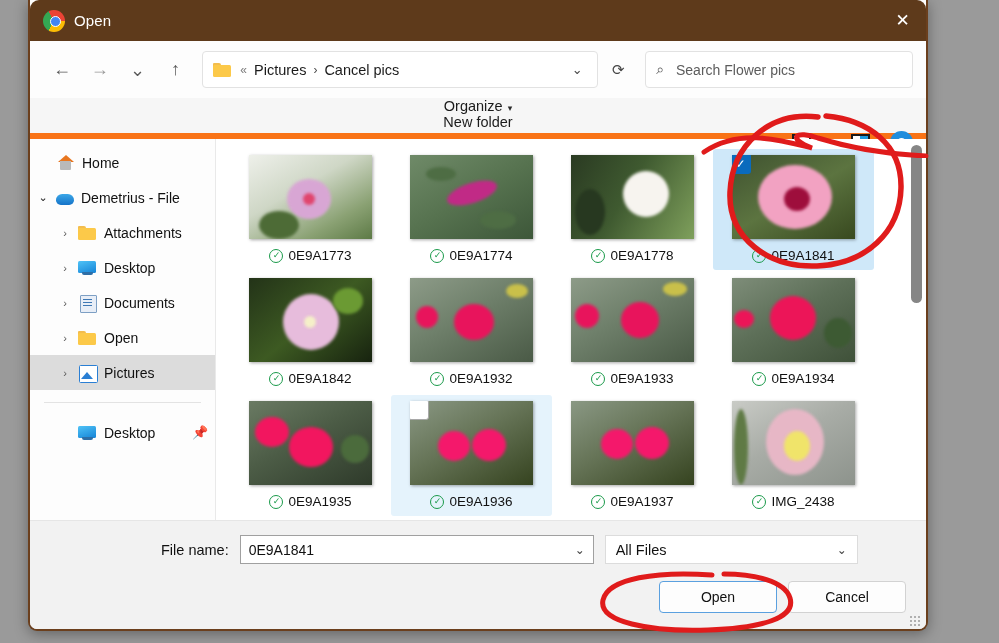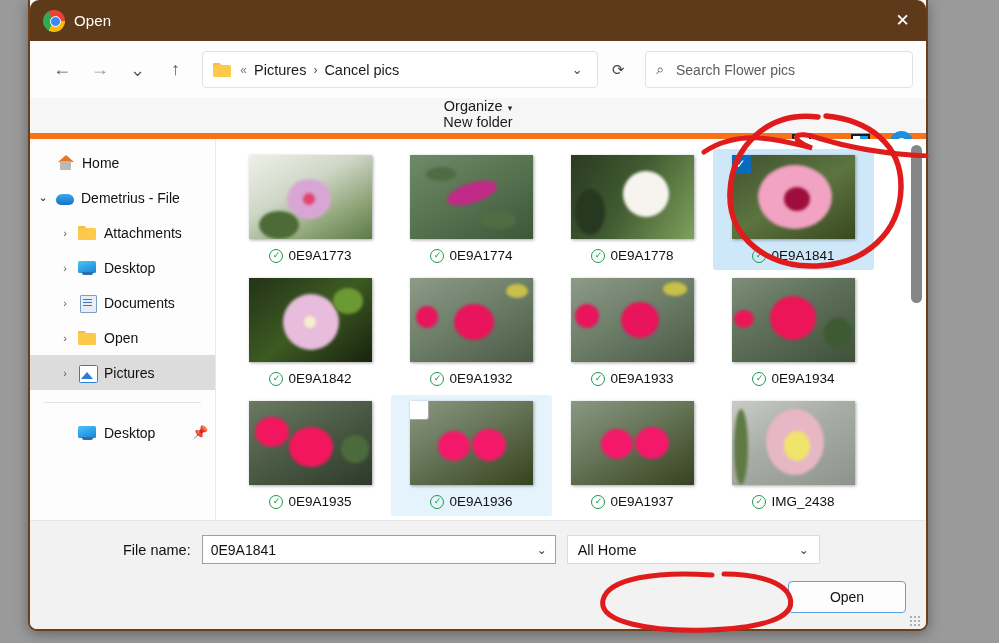--- a/index.html
+++ b/index.html
@@ -246,21 +246,21 @@
   .vthumb {
     width: 11px; height: 158px; background: #868686; border-radius: 6px;
   }
 
   
   .footer {
     height: 111px; background: #f2f2f2; position: relative;
     border-top: 1px solid #e6e6e6;
   }
   .fn-row { display: flex; align-items: center; padding: 14px 14px 0 14px; }
-  .fn-label { font-size: 14.5px; color: #111; margin-left: 79px; }
+  .fn-label { font-size: 14.5px; color: #111; margin-left: 117px; }
   .fn-input {
     width: 354px; height: 29px; margin-left: 11px;
     background: #fff; border: 1px solid #a0a0a0;
     display: flex; align-items: center; padding: 0 8px;
     font-size: 14px; color: #111;
   }
   .fn-chev { margin-left: auto; color: #444; font-size: 12px; }
   .filter-sel {
     width: 253px; height: 29px; margin-left: 11px;
     background: #fff; border: 1px solid #dcdcdc;
@@ -566,26 +566,27 @@
   </div>
 
   <div class="footer">
     <div class="fn-row">
       <span class="fn-label">File name:</span>
       <div class="fn-input">
         <span>0E9A1841</span>
         <span class="fn-chev">⌄</span>
       </div>
       <div class="filter-sel">
-        <span>All Home</span>
+        <span>All Files</span>
         <span class="fn-chev">⌄</span>
       </div>
     </div>
     <div class="btn-row">
       <div class="btn primary">Open</div>
+      <div class="btn">Cancel</div>
     </div>
     <div class="grip"></div>
   </div>
 </div>
 
 <svg class="annot ell1" viewBox="0 0 186 165">
   <path d="M96 9 C46 3, 10 38, 8 84 C6 130, 46 160, 95 158 C144 156, 178 124, 179 80 C180 36, 146 12, 104 8" fill="none" stroke="#e01b1b" stroke-width="5.5" stroke-linecap="round"></path>
 </svg>
 <svg class="annot" style="left:700px;top:118px;width:230px;height:40px;" viewBox="0 0 230 40">
   <path d="M4 34 C40 10, 80 22, 112 30 C86 20, 96 12, 118 20 C150 30, 186 36, 226 38" fill="none" stroke="#e01b1b" stroke-width="5" stroke-linecap="round"></path>

